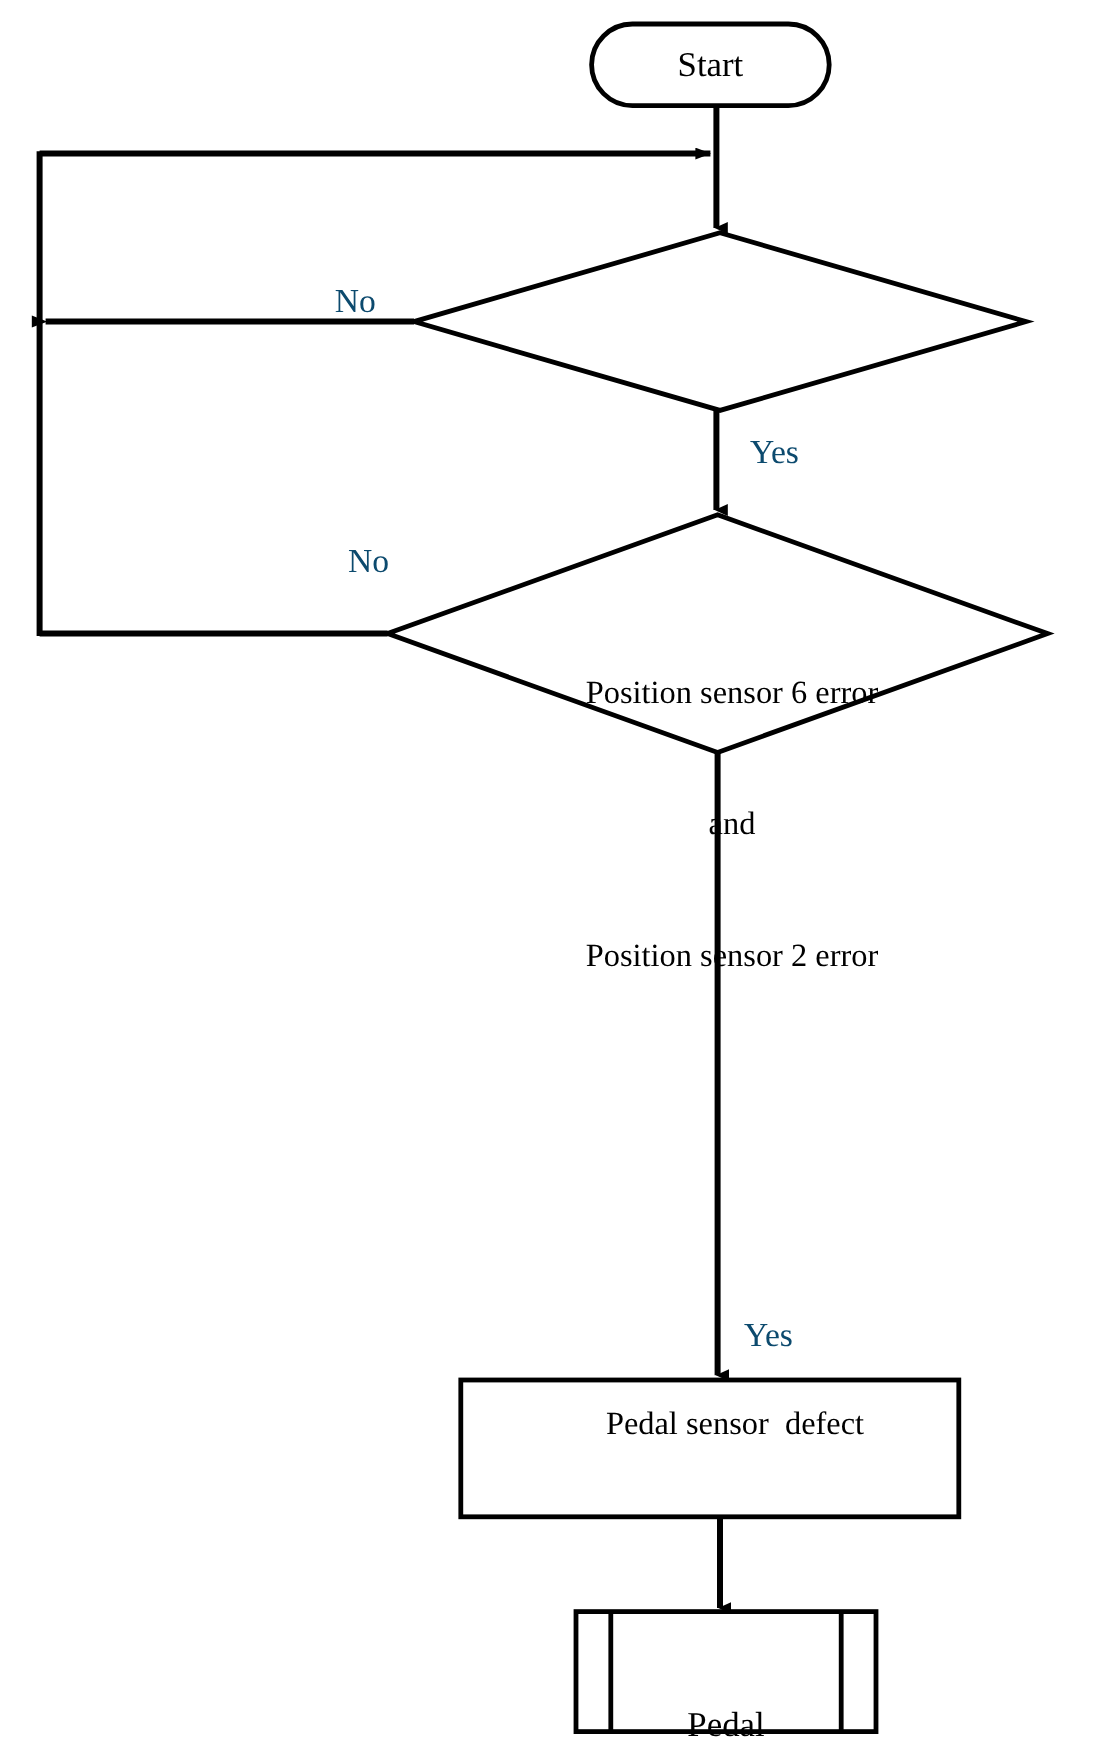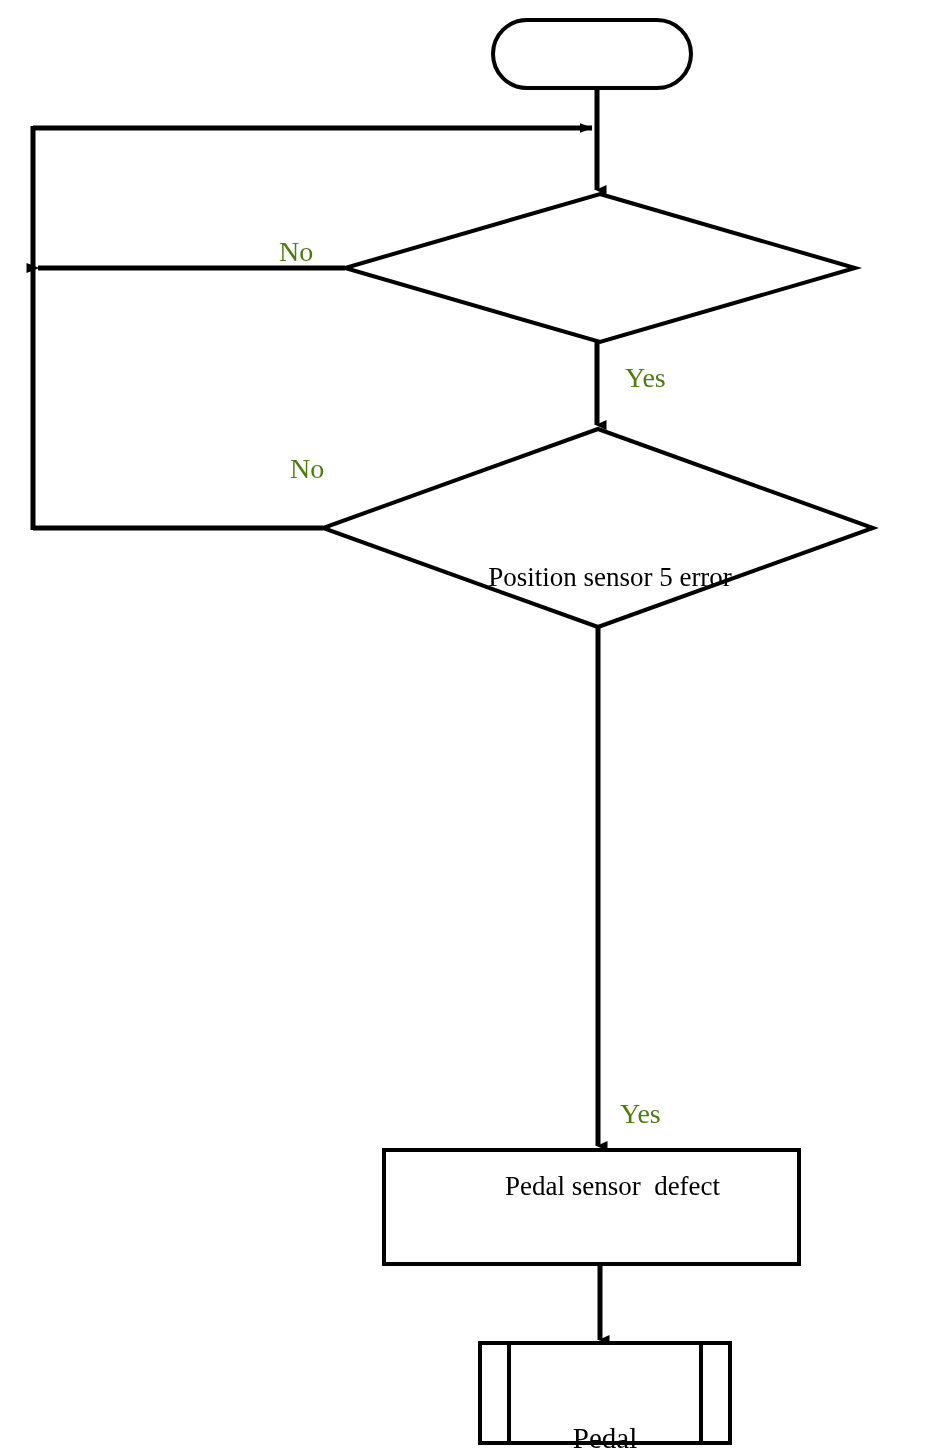--- a/index.html
+++ b/index.html
@@ -32,21 +32,21 @@
     text-align: center;
     line-height: 1.12;
     white-space: pre;
     color: #000000;
     font-family: "Liberation Serif", "DejaVu Serif", serif;
   }
   .edge-label {
     position: absolute;
     text-align: center;
     white-space: pre;
-    color: #4d7c0f;
+    color: #0c4a6e;
     font-family: "Liberation Serif", "DejaVu Serif", serif;
   }
   
   #start-label {
     left: 492px;
     top: 38px;
     width: 200px;
     font-size: 29px;
   }
   #decision-1-label {
@@ -136,24 +136,27 @@
 
     <line x1="597" y1="342" x2="597" y2="425" stroke="#000000" stroke-width="5" marker-end="url(#arrow-down)"></line>
 
     <line x1="323" y1="528" x2="33" y2="528" stroke="#000000" stroke-width="5"></line>
 
     <line x1="598" y1="627" x2="598" y2="1146" stroke="#000000" stroke-width="5" marker-end="url(#arrow-down)"></line>
 
     <line x1="600" y1="1264" x2="600" y2="1340" stroke="#000000" stroke-width="5" marker-end="url(#arrow-down)"></line>
   </svg>
 
+  <div class="node-text" id="start-label">Start</div>
 
 
   <div class="node-text" id="decision-2-label">
-    <div>Position sensor 5 error</div>
+    <div>Position sensor 6 error</div>
+    <div>and</div>
+    <div>Position sensor 2 error</div>
   </div>
 
   <div class="node-text" id="process-1-label">Pedal sensor  defect</div>
 
   <div class="node-text" id="subroutine-label">
     <div>Pedal</div>
     
   </div>
 
   <div class="edge-label" id="edge-label-no-1">No</div>

